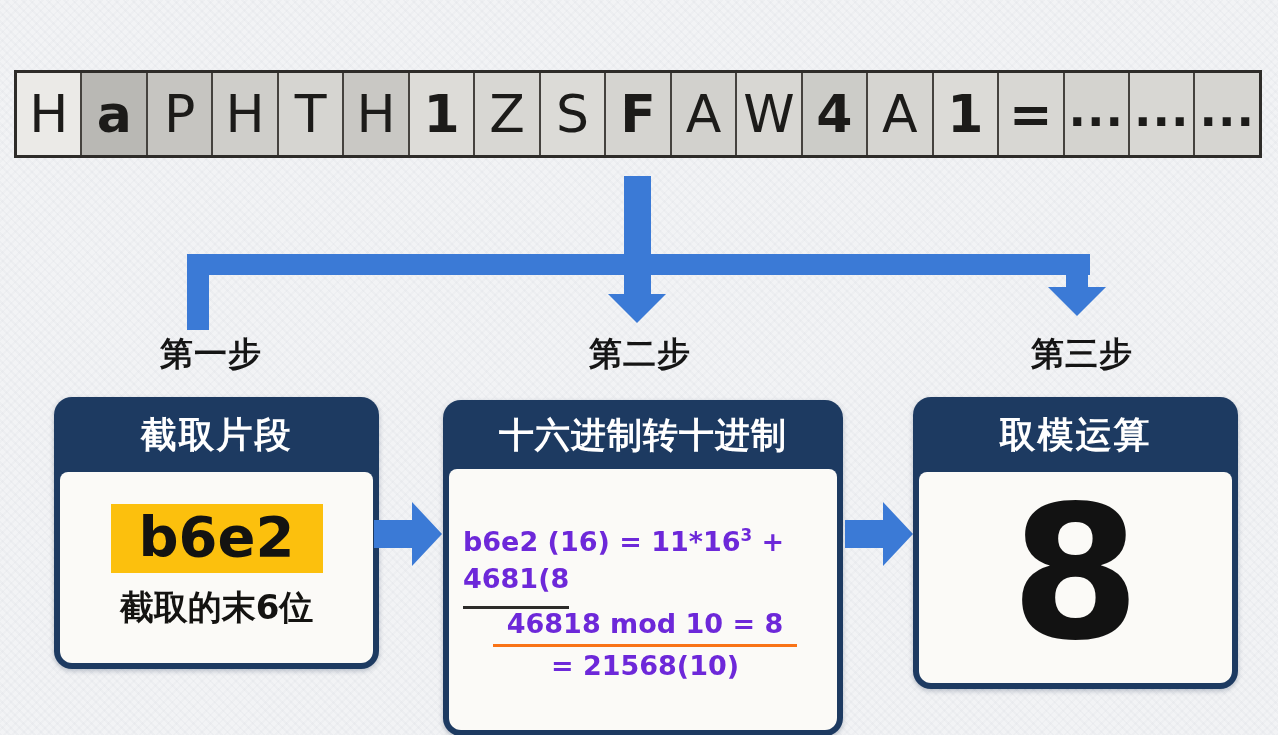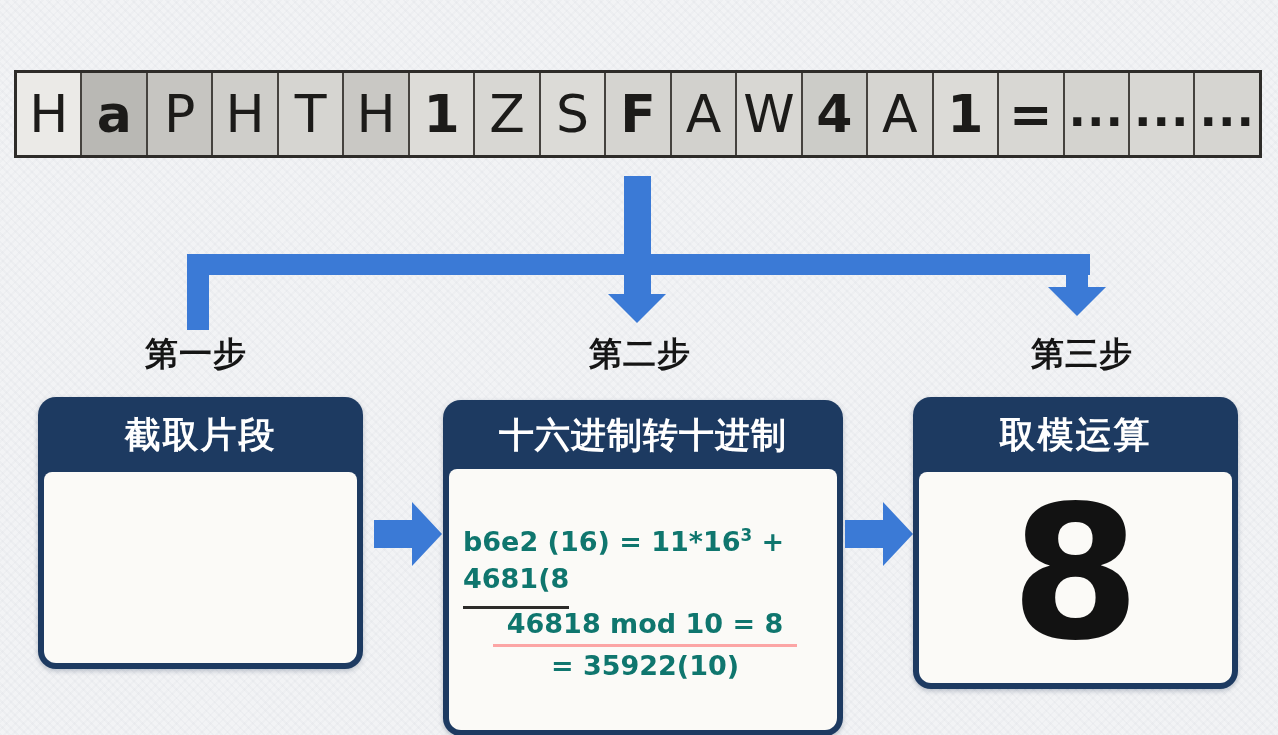--- a/index.html
+++ b/index.html
@@ -48,38 +48,38 @@
   }
   .card-h {
     flex: 0 0 auto; display: flex; align-items: center; justify-content: center;
     color: #ffffff; font-weight: 700; letter-spacing: 2px; padding: 8px 0 12px 0;
   }
   .card-b {
     flex: 1 1 auto; background: #fbfaf7; border-radius: 8px 8px 12px 12px;
     display: flex; flex-direction: column; align-items: center; justify-content: center;
     color: #151413; overflow: hidden;
   }
-  #card1 { left: 38px; top: 397px; width: 325px; height: 272px; }
+  #card1 { left: 54px; top: 397px; width: 325px; height: 272px; }
   #card2 { left: 443px; top: 400px; width: 400px; height: 336px; }
   #card3 { left: 913px; top: 397px; width: 325px; height: 292px; }
   #card1 .card-h, #card3 .card-h { font-size: 36px; }
   #card2 .card-h { font-size: 35px; letter-spacing: 1px; padding: 6px 0 10px 0; }
 
   .hl-chip {
     background: #fcc00d; color: #141311; font-weight: 700; font-size: 56px;
     padding: 2px 28px 6px 28px; line-height: 1.1;
   }
   .chip-caption { margin-top: 12px; font-size: 34px; font-weight: 700; color: #141311; }
 
   .math-wrap { width: 100%; padding: 6px 10px 4px 14px; }
-  .math-line { font-size: 27px; font-weight: 700; line-height: 37px; color: #0f766e; white-space: nowrap; }
+  .math-line { font-size: 27px; font-weight: 700; line-height: 37px; color: #6d28d9; white-space: nowrap; }
   .math-line.center { text-align: center; }
   .math-line sup { font-size: 0.62em; vertical-align: super; }
   .u { border-bottom: 3px solid #2c2b29; padding-bottom: 12px; }
-  .u-wide { display: inline-block; border-bottom: 3px solid #fca5a5; padding: 0 14px 2px 14px; margin-top: 8px; }
+  .u-wide { display: inline-block; border-bottom: 3px solid #f97316; padding: 0 14px 2px 14px; margin-top: 8px; }
 
   .big-result { font-size: 186px; font-weight: 700; line-height: 0.95; color: #121212; transform: translateY(-4px); }
 
   
   .block-arrow { position: absolute; width: 68px; height: 64px; }
 </style>
 </head>
 <body>
 
 <div id="stage">
@@ -145,42 +145,44 @@
     </div>
 
   <div class="cbar" style="left:624px; top:176px; width:27px; height:92px;"></div>
   <div class="cbar" style="left:187px; top:254px; width:903px; height:21px;"></div>
   <div class="cbar" style="left:187px; top:254px; width:22px; height:76px;"></div>
   <div class="cbar" style="left:624px; top:268px; width:27px; height:27px;"></div>
   <div class="tri-down" style="left:608px; top:294px;"></div>
   <div class="cbar" style="left:1066px; top:254px; width:22px; height:34px;"></div>
   <div class="tri-down" style="left:1048px; top:287px;"></div>
 
-  <div class="step-label" style="left:86px;">第一步</div>
+  <div class="step-label" style="left:101px;">第一步</div>
   <div class="step-label" style="left:972px;">第三步</div>
   <div class="step-label" style="left:530px;">第二步</div>
 
   <div class="card" id="card1">
     <div class="card-h">截取片段</div>
     <div class="card-b">
+      <div class="hl-chip">b6e2</div>
+      <div class="chip-caption">截取的末6位</div>
     </div>
   </div>
 
   <svg class="block-arrow" style="left:374px; top:502px;" viewBox="0 0 68 64">
     <polygon points="0,18 38,18 38,0 68,32 38,64 38,46 0,46" fill="#3b7ad6"></polygon>
   </svg>
 
   <div class="card" id="card2">
     <div class="card-h">十六进制转十进制</div>
     <div class="card-b">
       <div class="math-wrap">
           <div class="math-line"><span>b6e2 (16) = 11*16<sup>3</sup> +</span></div>
           <div class="math-line"><span class="u">4681(8</span></div>
           <div class="math-line center"><span class="u-wide">46818 mod 10 = 8</span></div>
-          <div class="math-line center"><span>= 35922(10)</span></div>
+          <div class="math-line center"><span>= 21568(10)</span></div>
         </div>
     </div>
   </div>
 
   <svg class="block-arrow" style="left:845px; top:502px;" viewBox="0 0 68 64">
     <polygon points="0,18 38,18 38,0 68,32 38,64 38,46 0,46" fill="#3b7ad6"></polygon>
   </svg>
 
   <div class="card" id="card3">
     <div class="card-h">取模运算</div>

